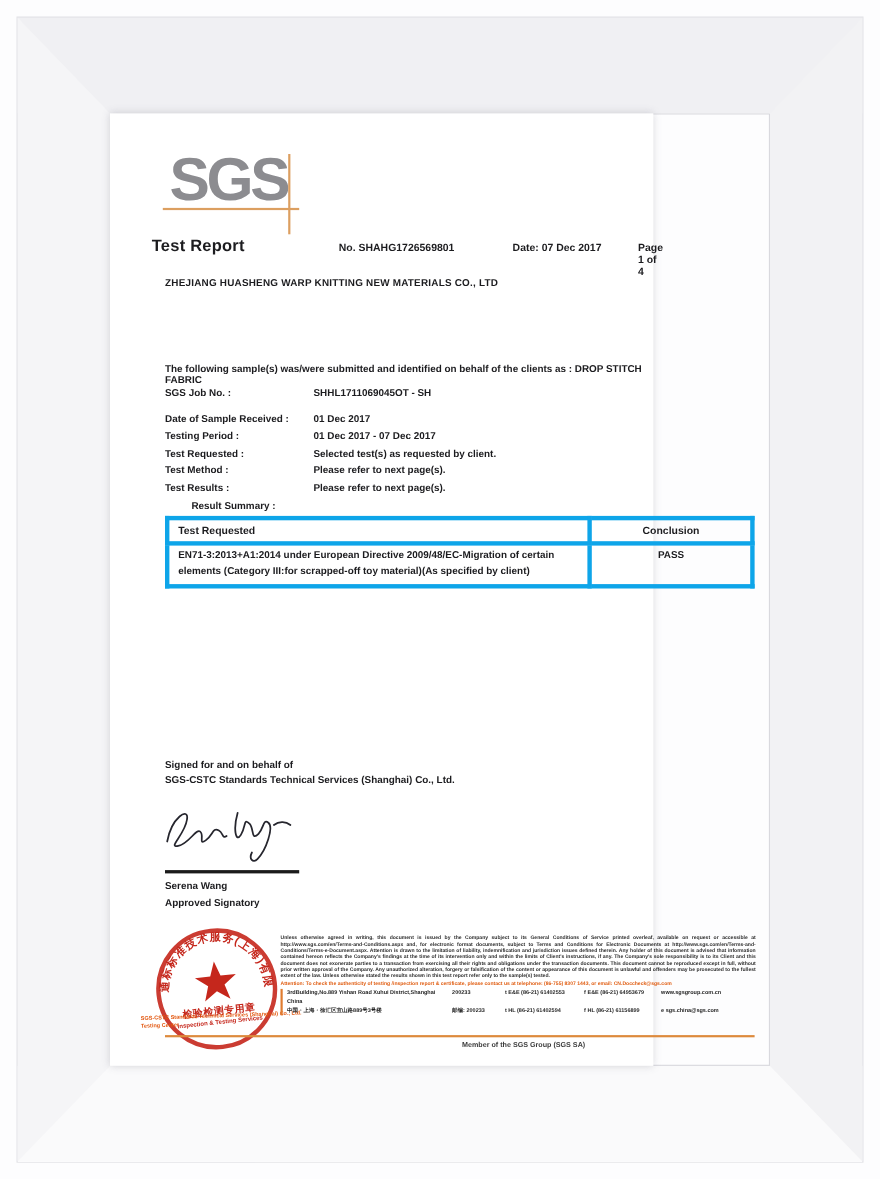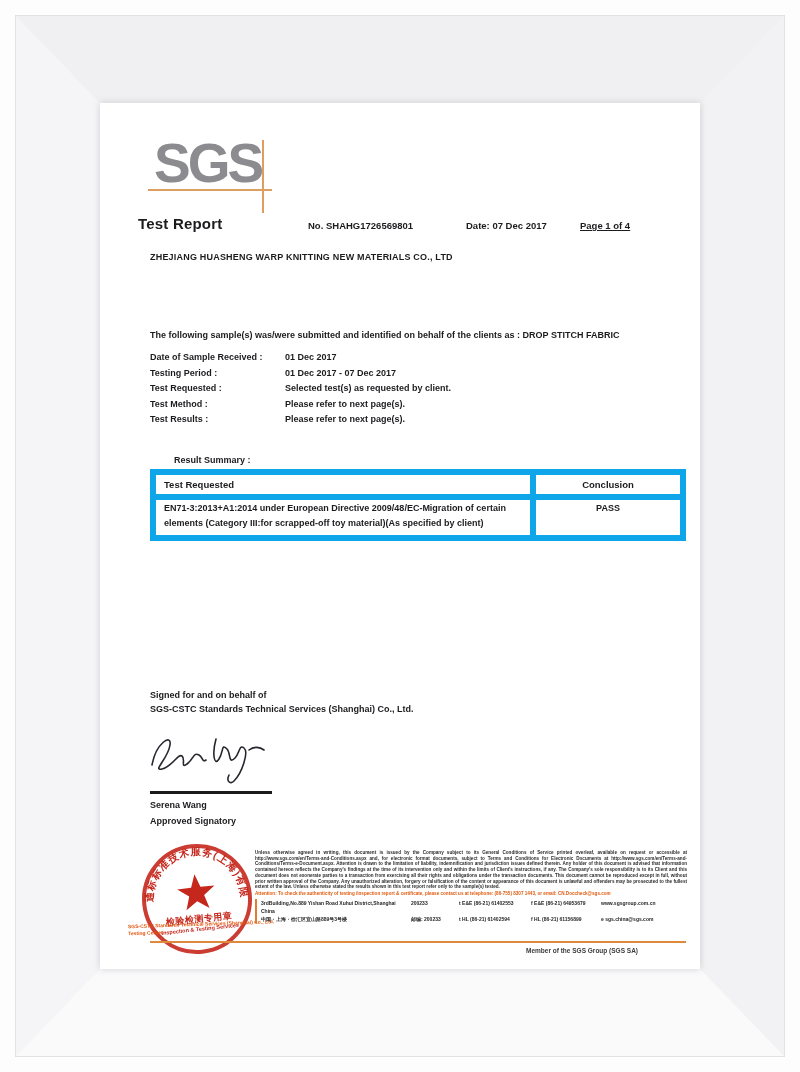--- a/index.html
+++ b/index.html
@@ -10,54 +10,54 @@
   
   .frame{
     position:absolute;left:16px;top:16px;right:16px;bottom:16px;
     border-top:87px solid #f0f0f3;
     border-bottom:87px solid #fafafb;
     border-left:84px solid #f5f5f7;
     border-right:84px solid #f2f2f4;
     box-shadow:0 0 0 1px #e2e2e6, inset 0 0 0 1px #d9d9de;
   }
   .doc{
-    position:absolute;left:100px;top:103px;width:600px;height:866px;
+    position:absolute;left:100px;top:103px;width:494px;height:866px;
     background:#fff;box-shadow:0 0 7px rgba(110,110,125,.28);
     color:#1c1c1f;
   }
   .abs{position:absolute;}
   
   .logo-text{
     left:54px;top:34px;font-size:55px;font-weight:800;line-height:52px;
     color:#8c8c90;letter-spacing:-3px;
     font-family:"Liberation Sans", sans-serif;
   }
   .logo-hline{left:48px;top:86px;width:124px;height:2px;background:#dc9f60;}
   .logo-vline{left:162px;top:37px;width:2px;height:73px;background:#dc9f60;}
   
   .rpt-title{left:38px;top:112px;font-size:15px;font-weight:800;letter-spacing:.2px;}
   .hdr-small{font-size:9.5px;font-weight:700;top:117px;}
   .hdr-no{left:208px;text-align:center;}
   .hdr-date{left:366px;}
-  .hdr-page{left:480px;text-decoration:underline;}
+  .hdr-page{left:480px;}
   
   .client{left:50px;top:146px;font-size:9px;line-height:17px;font-weight:700;letter-spacing:.2px;}
   .sample{left:50px;top:227px;font-size:9px;font-weight:700;}
   
   .details{left:50px;top:249px;width:520px;font-size:9px;font-weight:700;}
   .drow{display:flex;height:15.5px;align-items:flex-start;}
   .drow.gap{margin-bottom:8px;}
   .dlabel{width:135px;flex:none;}
   
   .summary-label{left:50px;top:352px;font-size:9px;font-weight:700;padding-left:24px;}
   table.result{
     left:50px;top:366px;position:absolute;border-collapse:collapse;width:536px;
     font-size:9px;
   }
-  table.result th, table.result td{border:6px solid #0ea5e9;}
+  table.result th, table.result td{border:4px solid #0ea5e9;}
   table.result th{font-size:9.5px;font-weight:800;text-align:left;padding:4px 8px;}
   table.result th.ccol{text-align:center;}
   table.result td{padding:1px 8px 5px 8px;line-height:14.5px;vertical-align:top;font-weight:600;}
   td.pass{text-align:center;width:128px;padding-top:6px;font-weight:700;}
   
   .signedfor{left:50px;top:585px;font-size:9px;line-height:14px;font-weight:700;}
   .sig-svg{left:46px;top:620px;}
   .sig-line{left:50px;top:688px;width:122px;height:2.5px;background:#1b1b1b;}
   .sig-name{left:50px;top:697px;font-size:9px;font-weight:700;}
   .sig-role{left:50px;top:713px;font-size:9px;font-weight:700;}
@@ -100,20 +100,24 @@
   <div class="abs hdr-small hdr-date">Date: 07 Dec 2017</div>
   <div class="abs hdr-small hdr-page">Page 1 of 4</div>
 
   <div class="abs client">
     <div>ZHEJIANG HUASHENG WARP KNITTING NEW MATERIALS CO., LTD</div>
   </div>
 
   <div class="abs sample">The following sample(s) was/were submitted and identified on behalf of the clients as : DROP STITCH FABRIC</div>
 
   <div class="abs details">
+    <div class="drow gap">
+      <span class="dlabel">SGS Job No. :</span>
+      <span>SHHL1711069045OT - SH</span>
+    </div>
     <div class="drow">
       <span class="dlabel">Date of Sample Received :</span>
       <span>01 Dec 2017</span>
     </div>
     <div class="drow">
       <span class="dlabel">Testing Period :</span>
       <span>01 Dec 2017 - 07 Dec 2017</span>
     </div>
     <div class="drow">
       <span class="dlabel">Test Requested :</span>

